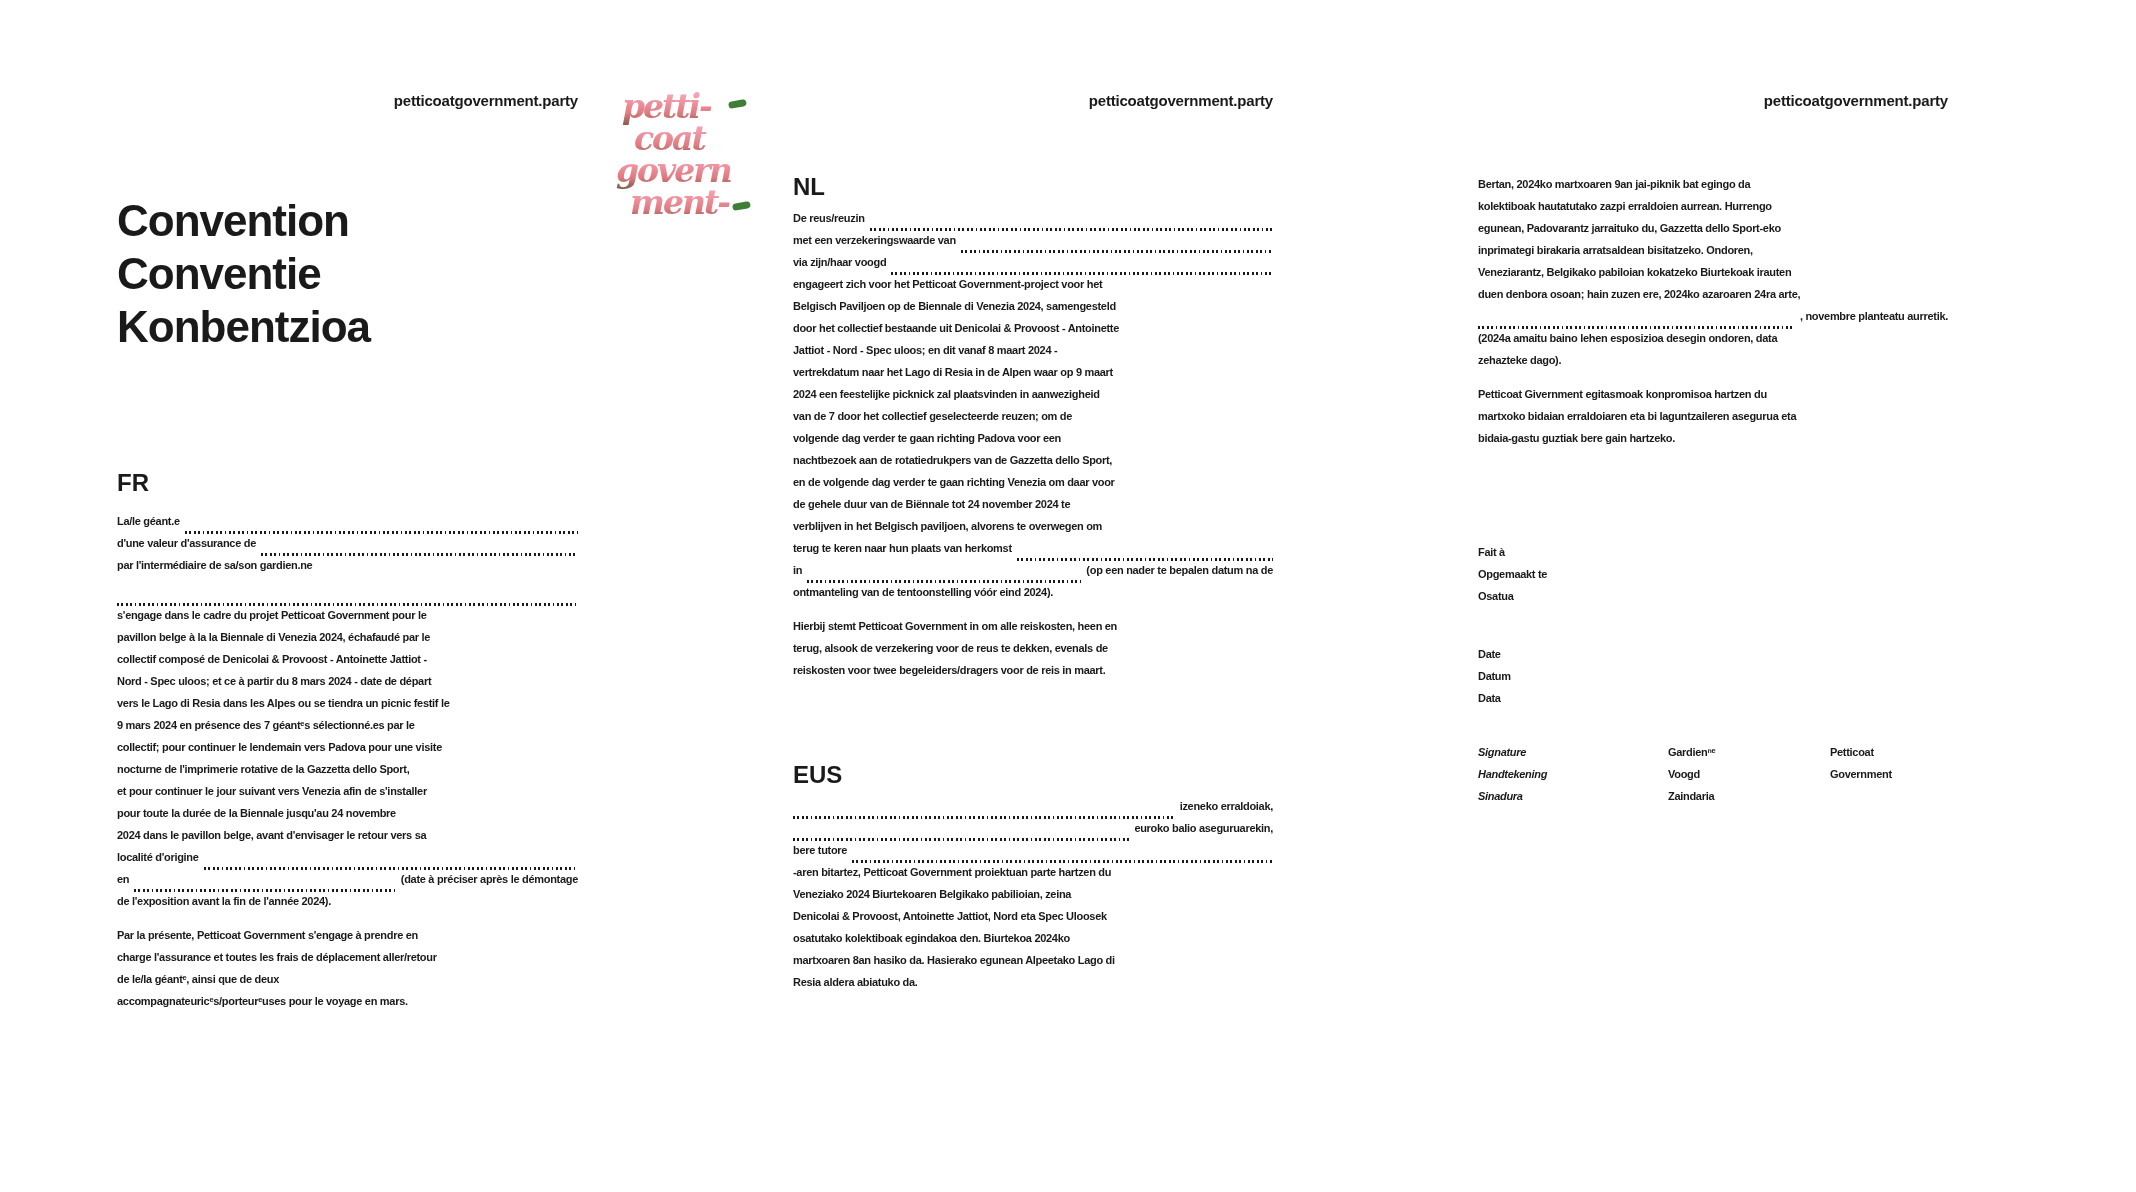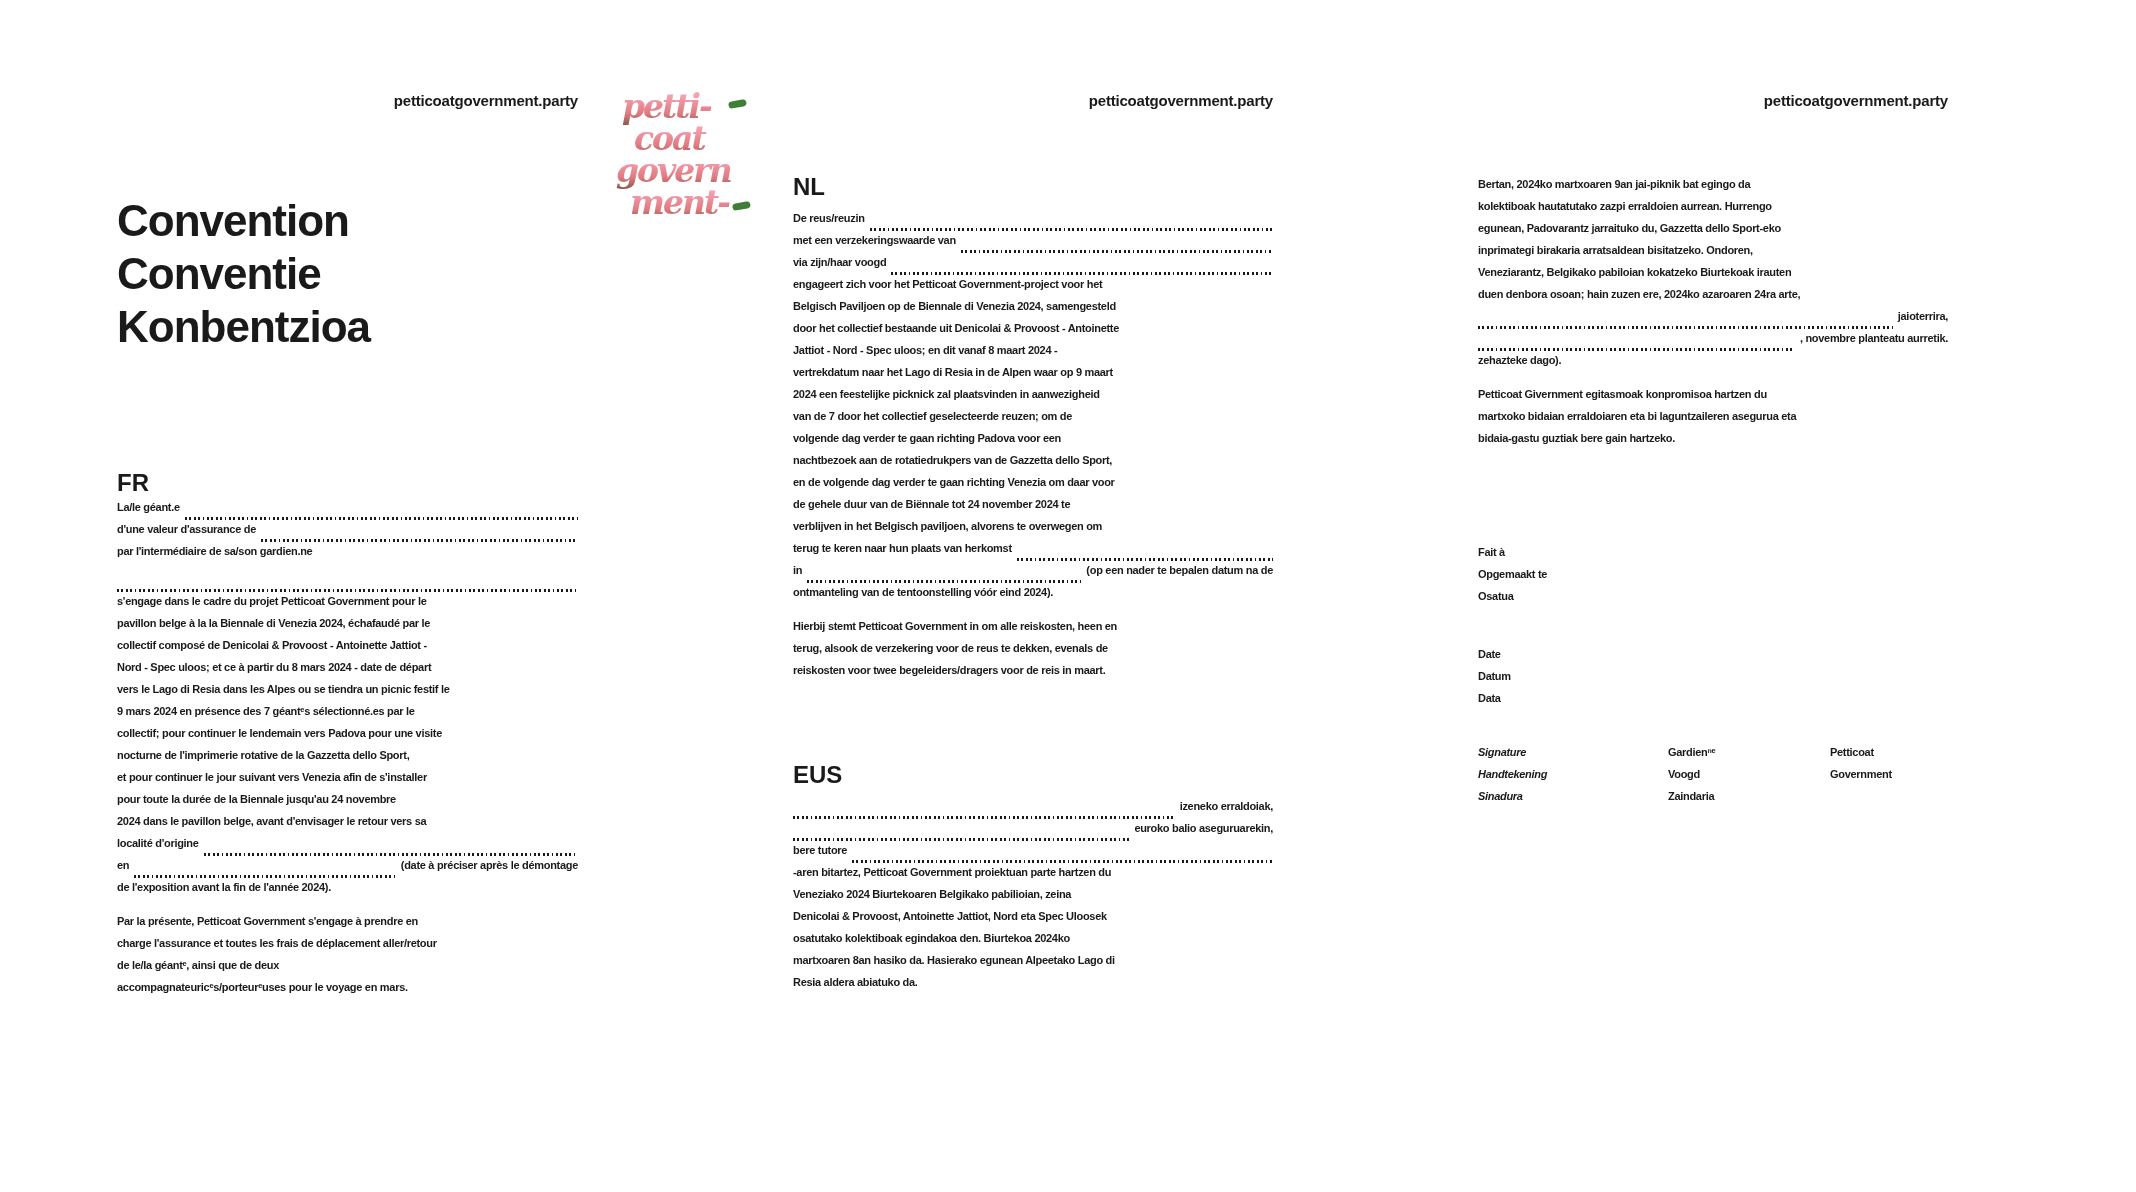--- a/index.html
+++ b/index.html
@@ -19,21 +19,21 @@
   #col2 .heading-nl{margin-top:62px;}
   #col2 .heading-eus{margin-top:74px;}
   .lines{font-size:11px;letter-spacing:-0.3px;}
   .line{display:flex;align-items:baseline;height:22px;white-space:pre;}
   .dots{
     flex:1;height:2.2px;align-self:flex-end;margin-bottom:3.5px;min-width:14px;
     background-image:repeating-linear-gradient(90deg,#1a1a1a 0 1.8px,transparent 1.8px 4.4px);
   }
   .dots:not(:first-child){margin-left:5px;}
   .dots:not(:last-child){margin-right:5px;}
-  #fr-intro{margin-top:3px;}
+  #fr-intro{margin-top:17px;}
   #fr-rule{margin-top:6px;}
   #fr-para2,#nl-para2,#eus2-para2{margin-top:12px;}
   #nl-para1{margin-top:10px;}
   #eus-para1{margin-top:10px;}
   #eus2-para1{margin-top:68px;}
   #closing-fait{margin-top:92px;}
   #closing-date{margin-top:36px;}
   .sig-row{display:flex;margin-top:32px;}
   .sig-col1{width:190px;font-style:italic;}
   .sig-col2{width:162px;}
@@ -148,22 +148,22 @@
 
 <div class="col" id="col3">
   <div class="site">petticoatgovernment.party</div>
   <div class="lines" id="eus2-para1">
       <div class="line"><span>Bertan, 2024ko martxoaren 9an jai-piknik bat egingo da</span></div>
       <div class="line"><span>kolektiboak hautatutako zazpi erraldoien aurrean. Hurrengo</span></div>
       <div class="line"><span>egunean, Padovarantz jarraituko du, Gazzetta dello Sport-eko</span></div>
       <div class="line"><span>inprimategi birakaria arratsaldean bisitatzeko. Ondoren,</span></div>
       <div class="line"><span>Veneziarantz, Belgikako pabiloian kokatzeko Biurtekoak irauten</span></div>
       <div class="line"><span>duen denbora osoan; hain zuzen ere, 2024ko azaroaren 24ra arte,</span></div>
-      <div class="line"><span class="dots"></span><span>jaioterrira,</span></div>
       <div class="line"><span class="dots"></span><span>, novembre planteatu aurretik.</span></div>
+      <div class="line"><span>(2024a amaitu baino lehen esposizioa desegin ondoren, data</span></div>
       <div class="line"><span>zehazteke dago).</span></div>
     </div>
   <div class="lines" id="eus2-para2">
       <div class="line"><span>Petticoat Givernment egitasmoak konpromisoa hartzen du</span></div>
       <div class="line"><span>martxoko bidaian erraldoiaren eta bi laguntzaileren asegurua eta</span></div>
       <div class="line"><span>bidaia-gastu guztiak bere gain hartzeko.</span></div>
     </div>
   <div class="lines" id="closing-fait">
       <div class="line"><span>Fait à</span></div>
       <div class="line"><span>Opgemaakt te</span></div>

